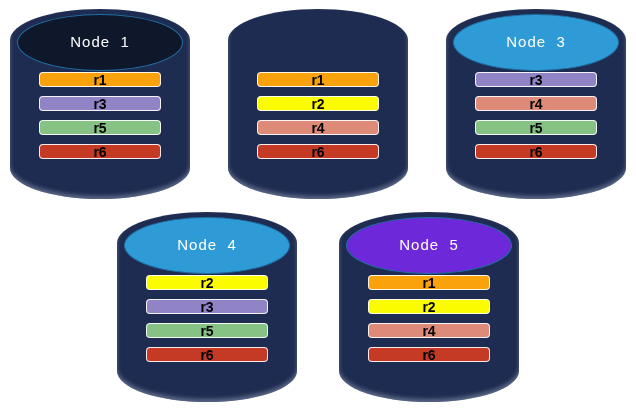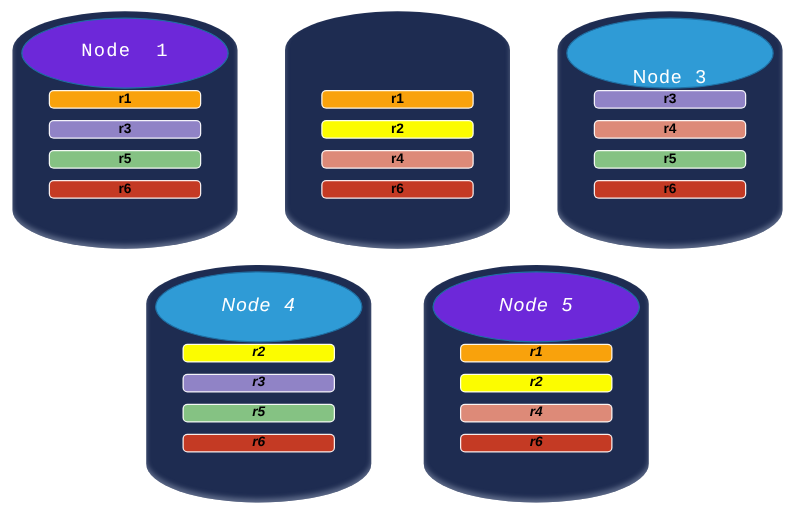--- a/index.html
+++ b/index.html
@@ -19,21 +19,20 @@
     display: flex;
     justify-content: center;
   }
   .row-top {
     padding-top: 9px;
     gap: 38px;
   }
   .row-bottom {
     margin-top: 13px;
     gap: 42px;
-    font-style: italic;
   }
   .node {
     position: relative;
     width: 180px;
     height: 190px;
     flex: 0 0 auto;
   }
   .cyl-body {
     position: absolute;
     inset: 0;
@@ -75,33 +74,33 @@
     height: 15px;
     border: 1px solid rgba(255, 255, 255, 0.9);
     border-radius: 4px;
     box-sizing: border-box;
     display: flex;
     align-items: center;
     justify-content: center;
   }
   .bar-label {
     color: #000000;
-    font-size: 11px;
+    font-size: 14px;
     font-weight: bold;
     line-height: 1;
   }
 </style>
 </head>
 <body>
 
 <div class="canvas">
   <div class="row row-top">
   <div class="node">
     <div class="cyl-body" style="background: rgb(30, 44, 81);"></div>
-    <div class="cyl-top" style="background: #6d28d9; font-family: Liberation Mono, monospace;">
+    <div class="cyl-top" style="background: #0f172a;">
       <span class="node-title">Node  1</span>
     </div>
     <div class="bars">
           <div class="bar" style="background: rgb(249, 162, 12);">
             <span class="bar-label">r1</span>
           </div>
           <div class="bar" style="background: rgb(144, 131, 198);">
             <span class="bar-label">r3</span>
           </div>
           <div class="bar" style="background: rgb(133, 194, 131);">
@@ -126,21 +125,21 @@
             <span class="bar-label">r4</span>
           </div>
           <div class="bar" style="background: rgb(196, 58, 36);">
             <span class="bar-label">r6</span>
           </div>
         </div>
   </div>
 
   <div class="node">
     <div class="cyl-body" style="background: rgb(30, 44, 81);"></div>
-    <div class="cyl-top" style="background: rgb(47, 155, 214); align-items: flex-end;">
+    <div class="cyl-top" style="background: rgb(47, 155, 214);">
       <span class="node-title">Node  3</span>
     </div>
     <div class="bars">
           <div class="bar" style="background: rgb(144, 131, 198);">
             <span class="bar-label">r3</span>
           </div>
           <div class="bar" style="background: rgb(221, 138, 120);">
             <span class="bar-label">r4</span>
           </div>
           <div class="bar" style="background: rgb(133, 194, 131);">

